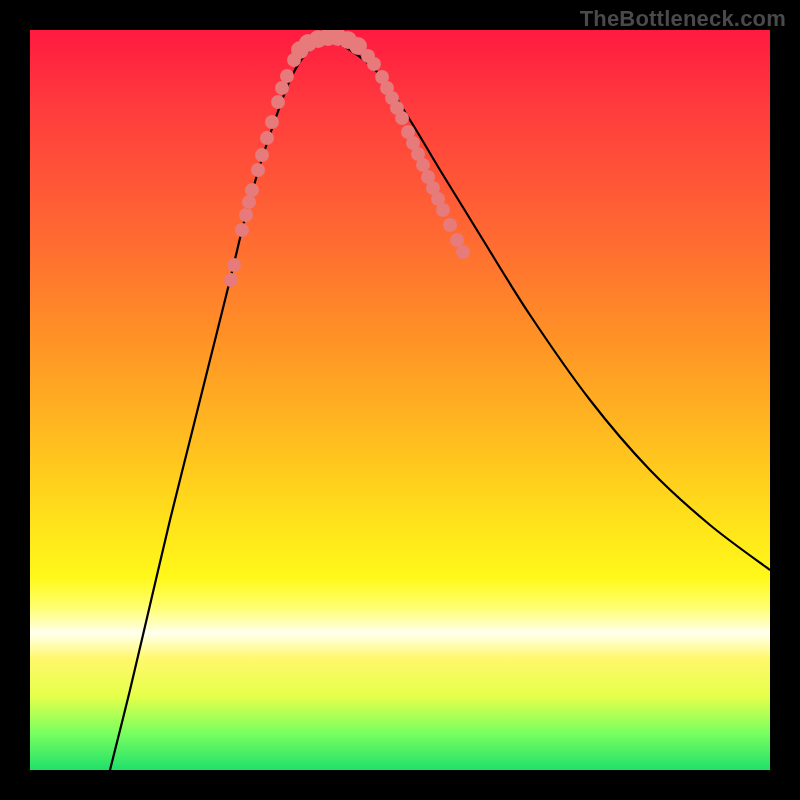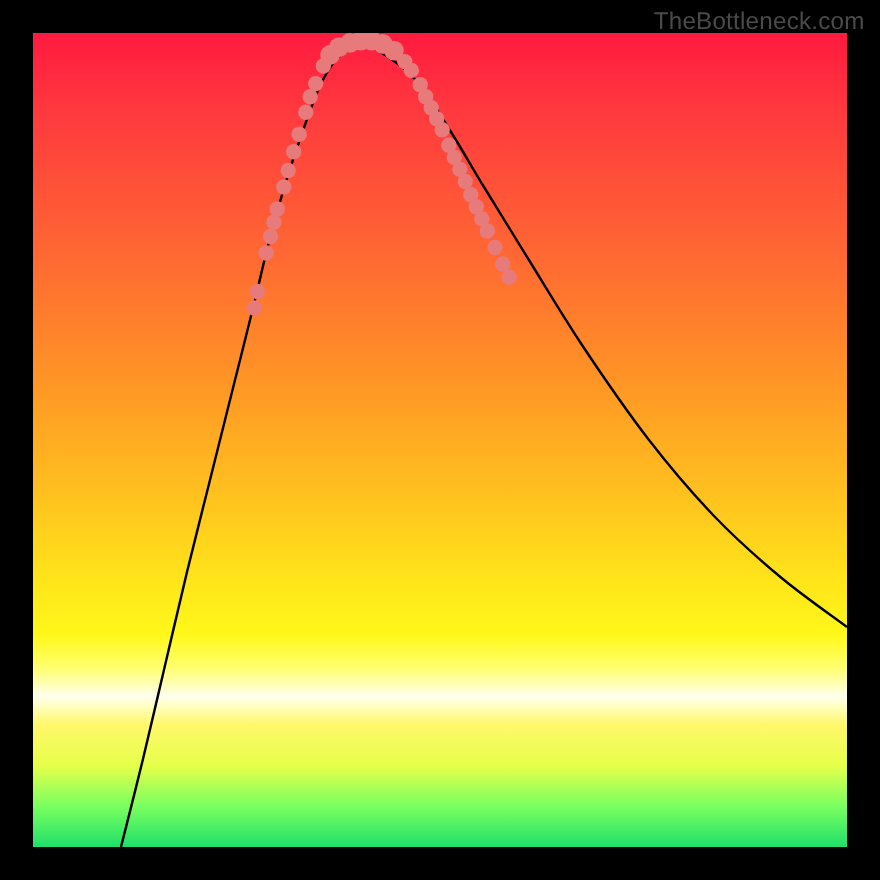--- a/index.html
+++ b/index.html
@@ -48,21 +48,21 @@
   svg.curve {
     position: absolute;
     inset: 0;
   }
   .watermark {
     position: absolute;
     top: 6px;
     right: 14px;
     color: #4a4a4a;
     font-size: 22px;
-    font-weight: 400;
+    font-weight: 700;
     letter-spacing: 0.2px;
   }
 </style>
 </head>
 <body>
 
 <div class="frame">
   <div class="plot-area">
     <div class="gradient-bg"></div>
     <svg class="curve" viewBox="0 0 740 740" preserveAspectRatio="none">

